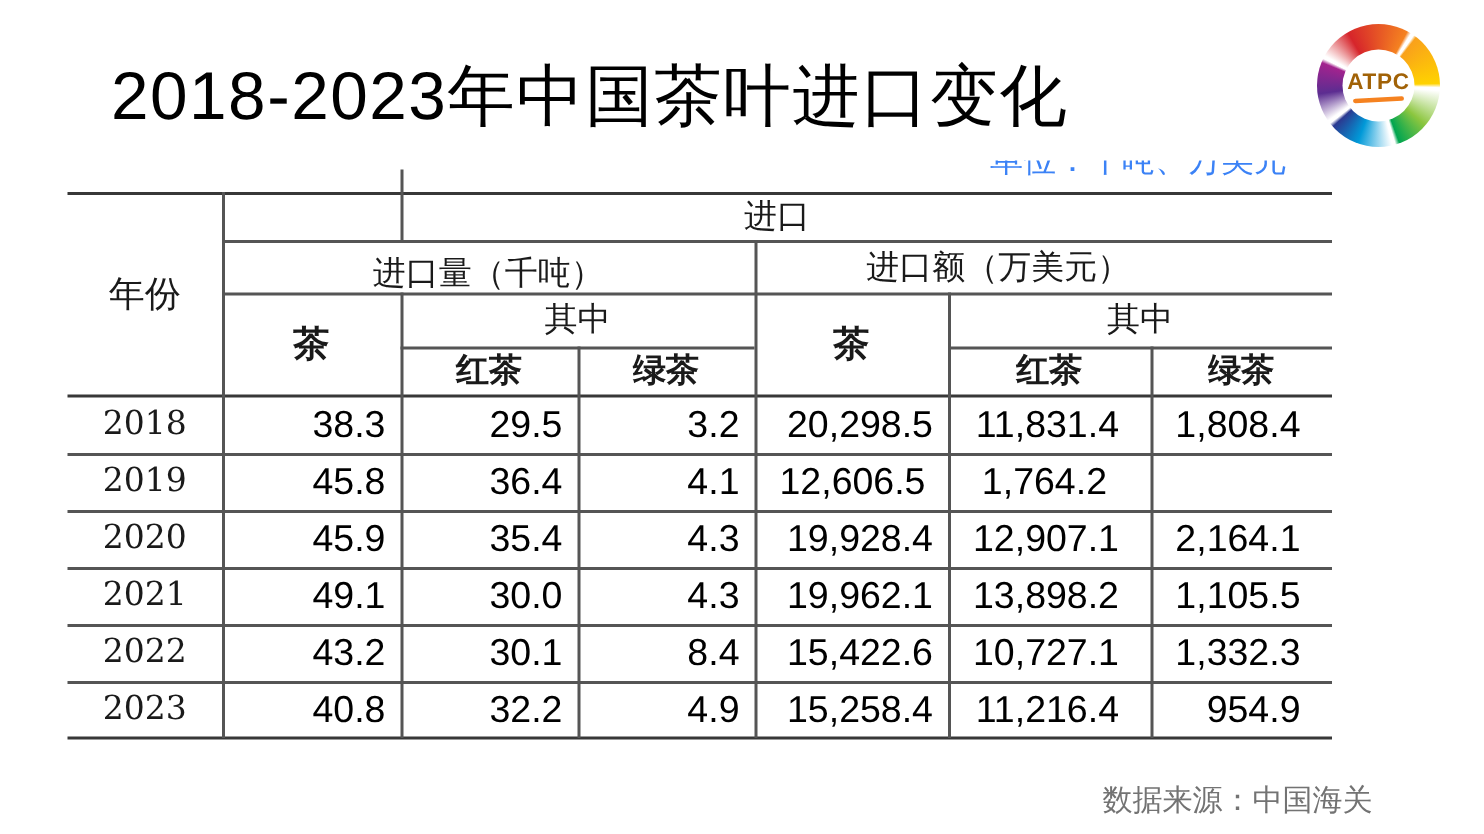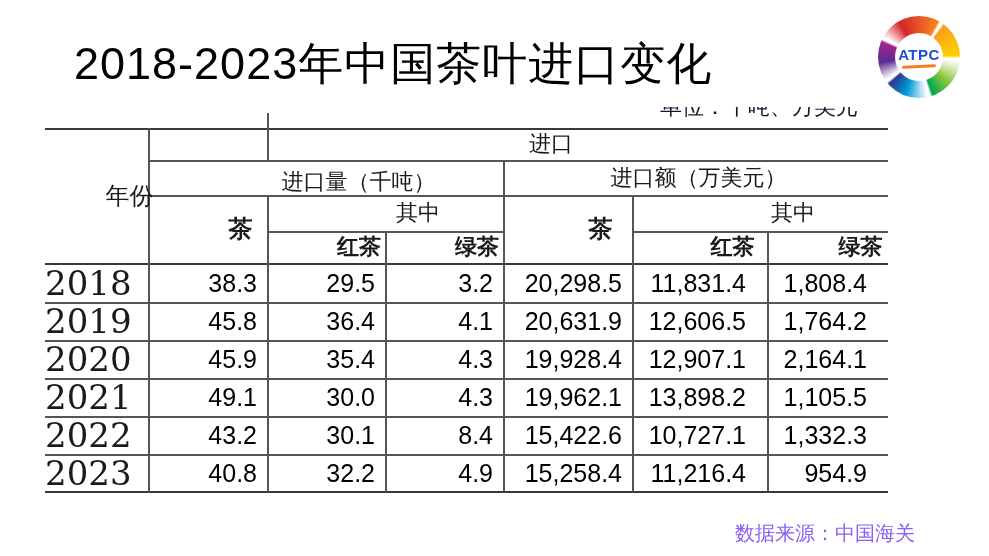--- a/index.html
+++ b/index.html
@@ -15,52 +15,52 @@
   .logo-ring{position:absolute;inset:0;border-radius:50%;
     background:conic-gradient(from -30deg,
       #d6252b 0deg, #f58220 58deg, #ffffff 62deg 65deg,
       #f9a11b 68deg, #ffd200 118deg, #ffffff 122deg 125deg,
       #8cc63f 160deg, #00a550 190deg, #ffffff 194deg 197deg,
       #0099d8 230deg, #2b3990 258deg, #ffffff 262deg 265deg,
       #5c2d91 292deg, #a3238e 322deg, #ffffff 326deg 329deg,
       #d6252b 360deg);}
   .logo-hole{position:absolute;left:17px;top:17px;width:48px;height:48px;border-radius:50%;background:#fff;}
   .logo-label{position:absolute;left:0;right:0;top:30px;text-align:center;
-      font-size:15px;font-weight:bold;color:#1d4ed8;letter-spacing:0.5px;}
+      font-size:15px;font-weight:bold;color:#a16207;letter-spacing:0.5px;}
   .logo-swoosh{position:absolute;left:24px;top:49px;width:34px;height:3px;border-radius:2px;
       background:#f58220;transform:rotate(-3deg);}
 
   
   .unit-note{position:absolute;left:660px;top:107px;width:228px;height:20px;overflow:hidden;}
   .unit-note span{display:block;margin-top:-15px;font-size:22px;
-      font-family:"DejaVu Serif",serif;color:#0f172a;white-space:nowrap;}
+      font-family:"DejaVu Serif",serif;color:#3b82f6;white-space:nowrap;}
 
   
   .hl,.vl{position:absolute;background:#555;}
   .hl{height:1.5px;}
   .vl{width:1.5px;}
   .hl.thick{height:2px;background:#383838;}
 
   
   .hlabel{position:absolute;display:flex;align-items:center;justify-content:center;
-      font-family:"DejaVu Serif",serif;font-size:22px;color:#1a1a1a;white-space:nowrap;margin-left:33px;}
+      font-family:"DejaVu Serif",serif;font-size:22px;color:#1a1a1a;white-space:nowrap;}
   .hlabel.bold{font-weight:bold;font-family:"DejaVu Sans","Liberation Sans",sans-serif;font-size:22px;}
 
   
   .rows{position:absolute;left:45px;top:264px;width:843px;}
   .trow{display:flex;height:38px;line-height:38px;}
-  .cell-year{width:103px;text-align:left;font-family:"DejaVu Serif",serif;
-      font-size:34px;color:#1a1a1a;}
+  .cell-year{width:103px;text-align:center;font-family:"DejaVu Serif",serif;
+      font-size:22px;color:#1a1a1a;}
   .cell-val{text-align:right;padding-right:10px;box-sizing:border-box;
       font-family:"Liberation Sans",sans-serif;font-size:25px;color:#000;}
   .w2{width:119px;text-align:right;} .w3{width:118px;text-align:right;} .w4{width:118px;}
   .w5{width:129px;} .w6{width:124px;} .w7{width:121px;}
 
   
-  .source{position:absolute;left:735px;top:520px;font-size:20px;color:#8b5cf6;
+  .source{position:absolute;left:735px;top:520px;font-size:20px;color:#737373;
       font-family:"Liberation Sans",sans-serif;}
 </style>
 </head>
 <body>
 
 <div class="slide">
 
   <div class="title">2018-2023年中国茶叶进口变化</div>
 
   <div class="logo">
@@ -118,21 +118,20 @@
         <div class="cell-val w4">3.2</div>
         <div class="cell-val w5">20,298.5</div>
         <div class="cell-val w6">11,831.4</div>
         <div class="cell-val w7">1,808.4</div>
       </div>
       <div class="trow">
         <div class="cell-year">2019</div>
         <div class="cell-val w2">45.8</div>
         <div class="cell-val w3">36.4</div>
         <div class="cell-val w4">4.1</div>
-        <div class="cell-val w5">20,631.9</div>
         <div class="cell-val w6">12,606.5</div>
         <div class="cell-val w7">1,764.2</div>
       </div>
       <div class="trow">
         <div class="cell-year">2020</div>
         <div class="cell-val w2">45.9</div>
         <div class="cell-val w3">35.4</div>
         <div class="cell-val w4">4.3</div>
         <div class="cell-val w5">19,928.4</div>
         <div class="cell-val w6">12,907.1</div>

